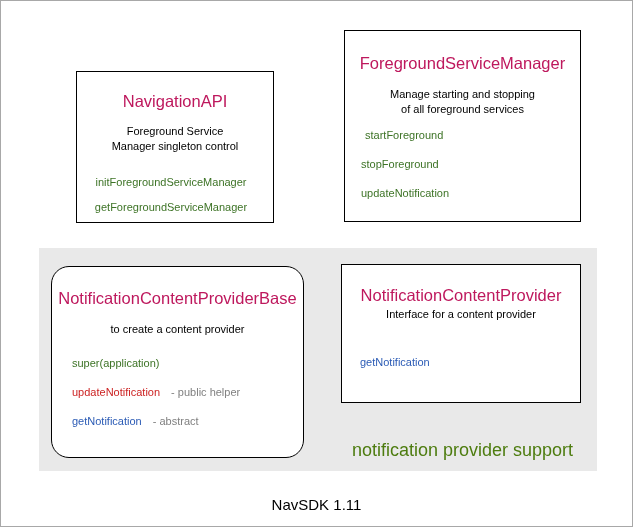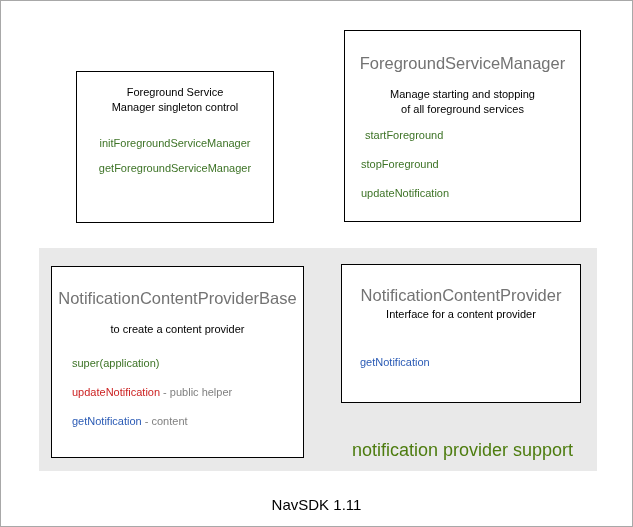--- a/index.html
+++ b/index.html
@@ -22,21 +22,21 @@
 
   
   .class-box {
     position: absolute;
     background: #ffffff;
     border: 1.5px solid #000000;
     box-sizing: border-box;
   }
   .box-title {
     text-align: center;
-    color: #737373;
+    color: #be185d;
     font-size: 16.5px;
     line-height: 1.15;
     white-space: nowrap;
   }
   .box-desc {
     text-align: center;
     color: #000000;
     font-size: 11px;
     line-height: 1.35;
   }
@@ -45,21 +45,21 @@
   }
   .method {
     font-size: 11px;
     line-height: 1.2;
     white-space: nowrap;
   }
   .method .m-name { color: #3d7326; }
   .m-green  { color: #3d7326 !important; }
   .m-red    { color: #cc2222 !important; }
   .m-blue   { color: #2b5bb5 !important; }
-  .m-note   { color: #808080; }
+  .m-note   { color: #808080; padding-left: 8px; }
 
   
   #box-navigation-api {
     left: 75px;  top: 70px;
     width: 198px; height: 152px;
   }
   #box-navigation-api .box-title { margin-top: 20px; }
   #box-navigation-api .box-desc  { margin-top: 13px; }
   #box-navigation-api .method-list {
     margin-top: 22px;
@@ -94,21 +94,21 @@
     right: 24px;
     bottom: 10px;
     font-size: 18px;
     color: #4d7c0f;
     white-space: nowrap;
   }
 
   
   #box-notification-content-provider-base {
     left: 50px; top: 265px;
-    width: 253px; height: 192px;
+    width: 253px; height: 192px; border-radius: 18px;
   }
   #box-notification-content-provider-base .box-title { margin-top: 22px; }
   #box-notification-content-provider-base .box-desc  { margin-top: 14px; }
   #box-notification-content-provider-base .method-list {
     margin-top: 20px;
     padding-left: 20px;
     text-align: left;
   }
   #box-notification-content-provider-base .method { margin-bottom: 16px; }
 
@@ -134,20 +134,21 @@
     font-size: 15px;
     color: #000000;
   }
 </style>
 </head>
 <body>
 
 <div id="page">
 
   <div class="class-box" id="box-navigation-api">
+    <div class="box-title">NavigationAPI</div>
     <div class="box-desc">
       <div>Foreground Service</div>
       <div>Manager singleton control</div>
     </div>
     <div class="method-list">
       <div class="method">
         <span class="m-name m-green">initForegroundServiceManager</span><span class="m-note"></span>
       </div>
       <div class="method">
         <span class="m-name m-green">getForegroundServiceManager</span><span class="m-note"></span>
@@ -184,21 +185,21 @@
       <div>to create a content provider</div>
     </div>
     <div class="method-list">
       <div class="method">
         <span class="m-name m-green">super(application)</span><span class="m-note"></span>
       </div>
       <div class="method">
         <span class="m-name m-red">updateNotification</span><span class="m-note"> - public helper</span>
       </div>
       <div class="method">
-        <span class="m-name m-blue">getNotification</span><span class="m-note"> - content</span>
+        <span class="m-name m-blue">getNotification</span><span class="m-note"> - abstract</span>
       </div>
     </div>
   </div>
 
   <div class="class-box" id="box-notification-content-provider">
     <div class="box-title">NotificationContentProvider</div>
     <div class="box-desc">
       <div>Interface for a content provider</div>
     </div>
     <div class="method-list">

